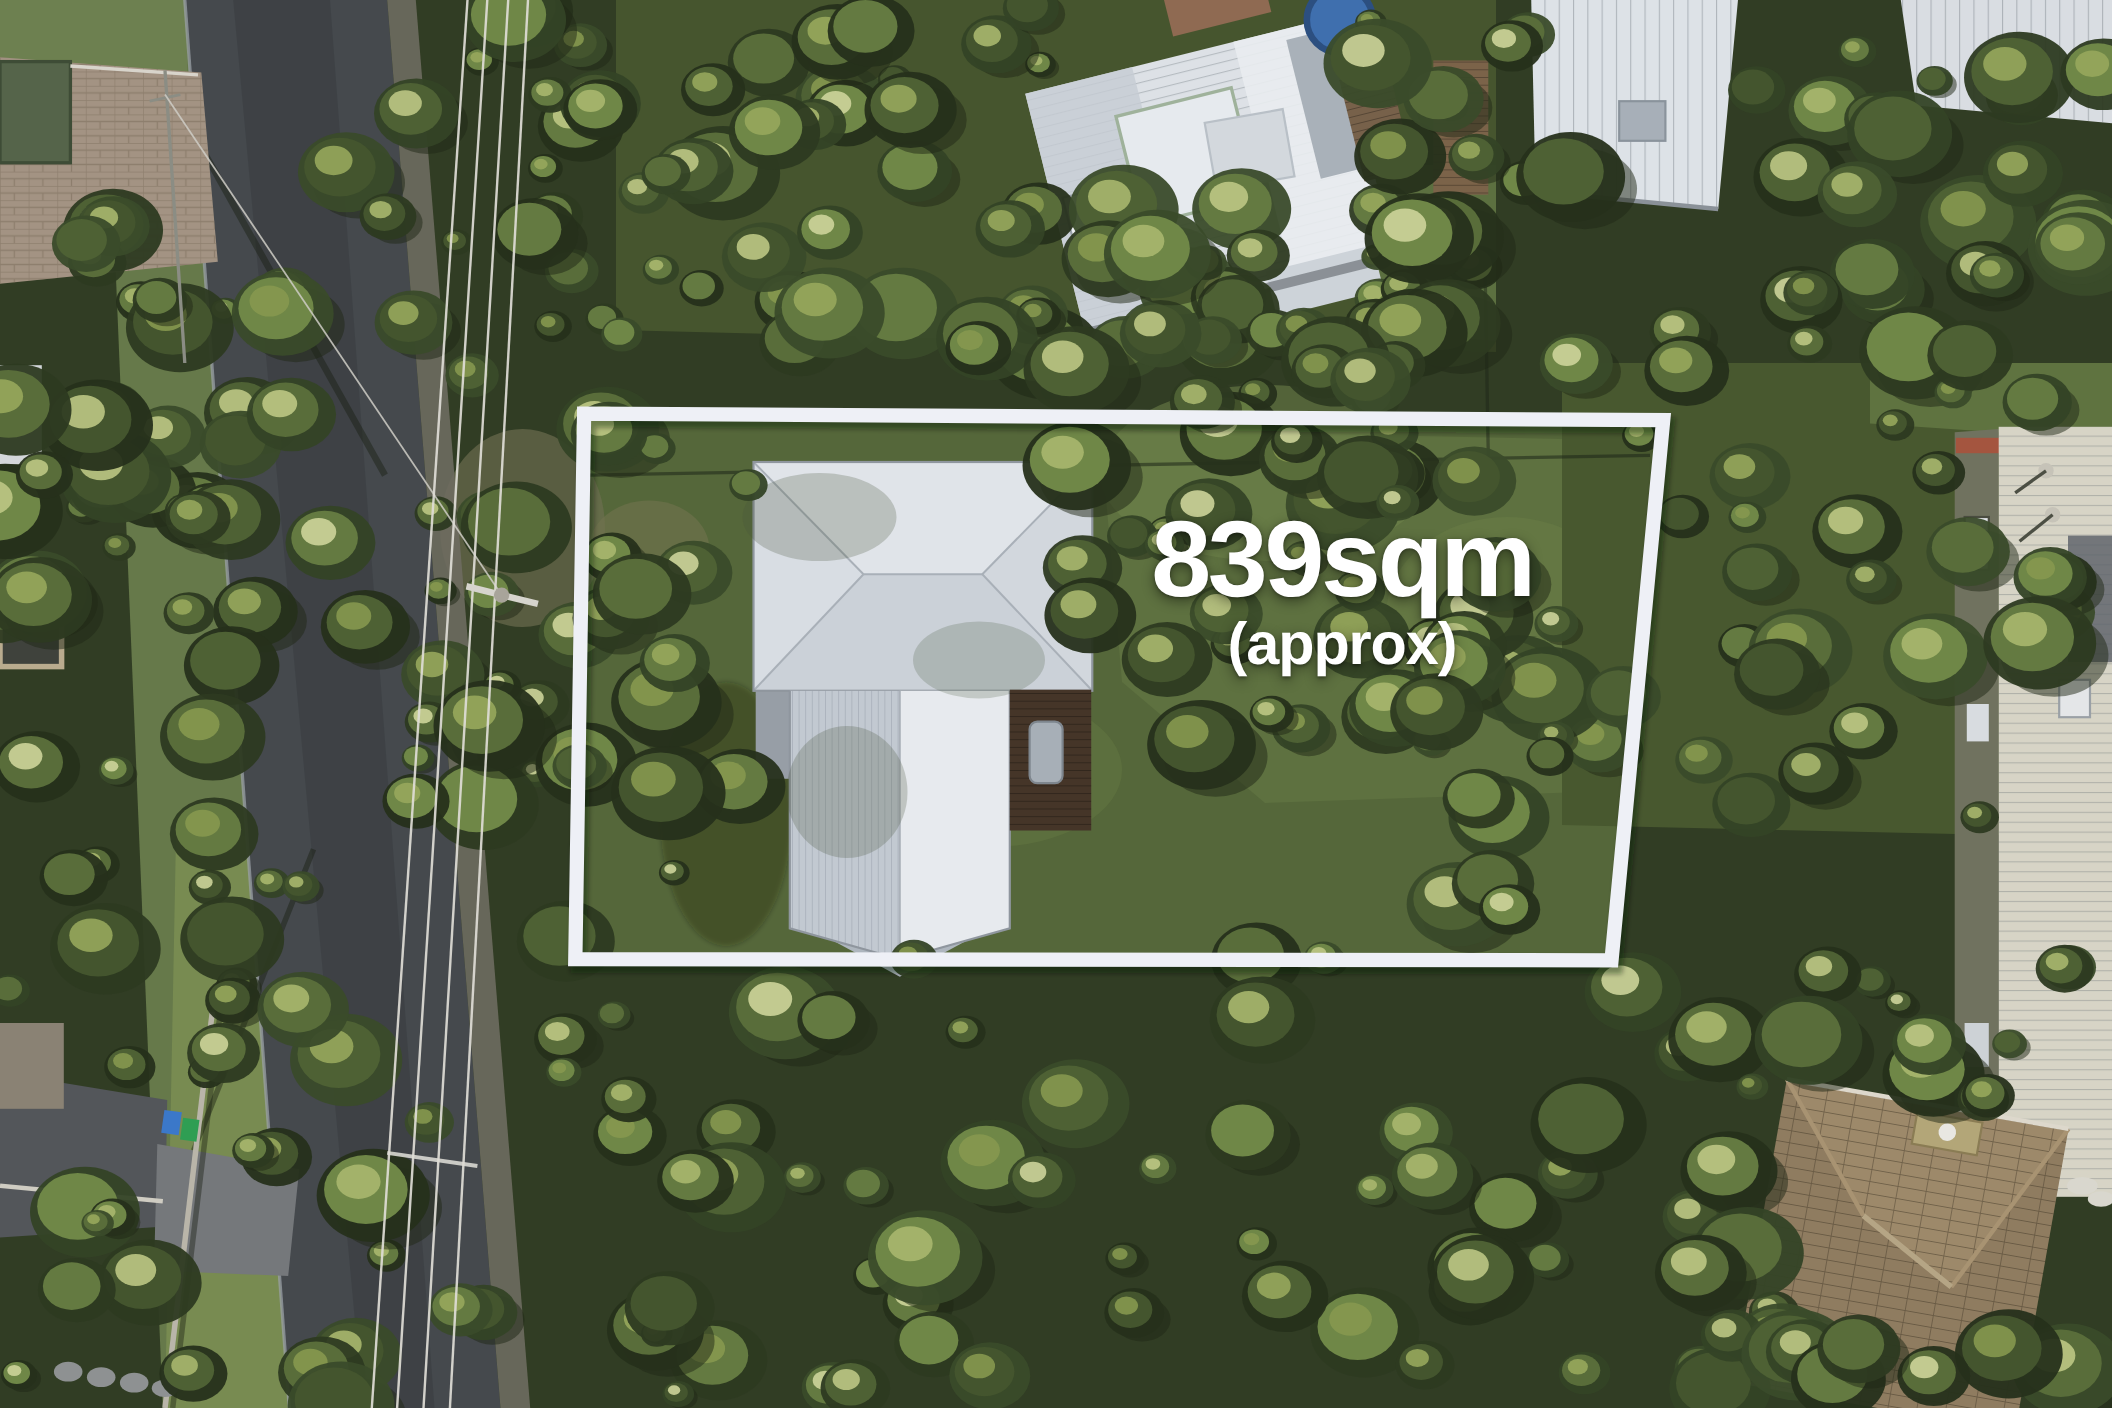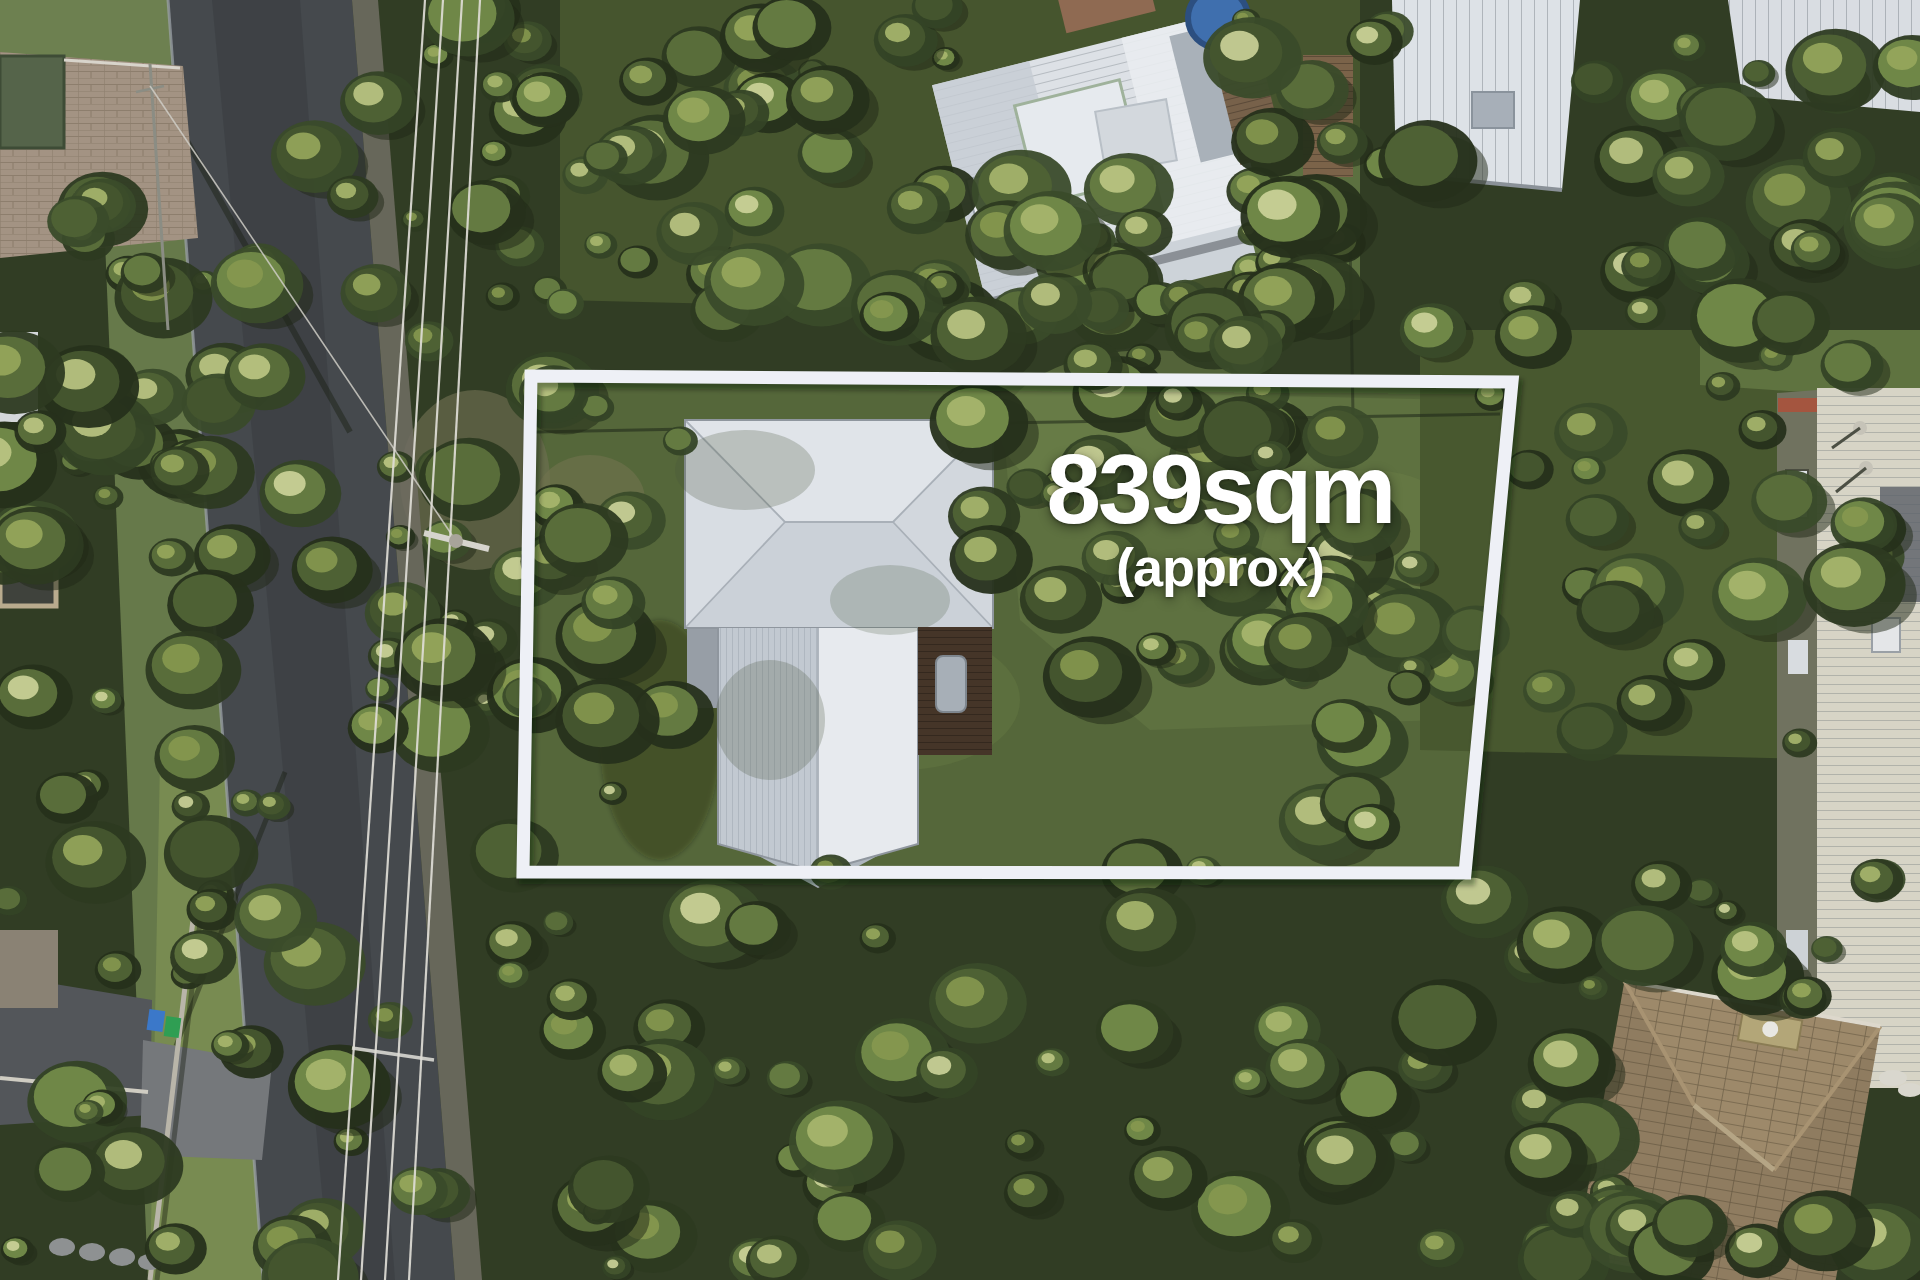--- a/index.html
+++ b/index.html
@@ -1,19 +1,19 @@
 <!DOCTYPE html>
 <html><head>
 <meta charset="utf-8">
 <style>
   html,body{margin:0;padding:0;background:#1c2215;}
   .stage{position:relative;width:1920px;height:1280px;overflow:hidden;
          font-family:"Liberation Sans",sans-serif;}
   .stage svg{position:absolute;inset:0;display:block;}
-  .area-label{position:absolute;left:1020px;top:440px;width:400px;text-align:center;
+  .area-label{position:absolute;left:1020px;top:459px;width:400px;text-align:center;
               color:var(--overlay-text,#ffffff);
               text-shadow:0 3px 12px rgba(0,0,0,.45),0 1px 3px rgba(0,0,0,.35);
               pointer-events:none;}
   .area-label .big{font-size:98px;font-weight:600;line-height:1;letter-spacing:-3px;}
   .area-label .small{font-size:54px;font-weight:600;line-height:1;letter-spacing:-1px;margin-top:2px;}
 </style>
 </head>
 <body>
 
 <div class="stage" style="--boundary-color: #eef0f6; --overlay-text: #ffffff; --canopy-green: #313d24; --lawn-green: #55673a; --road-asphalt: #45494d; --deck-brown: #453528; --tile-roof: #8f7c60;">

